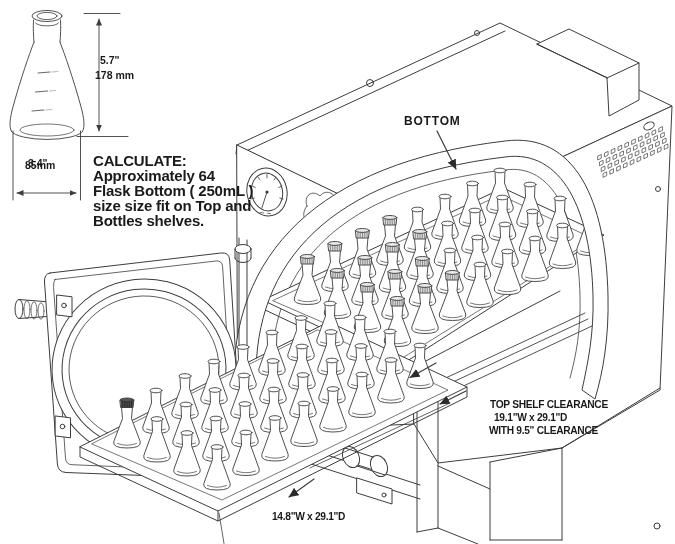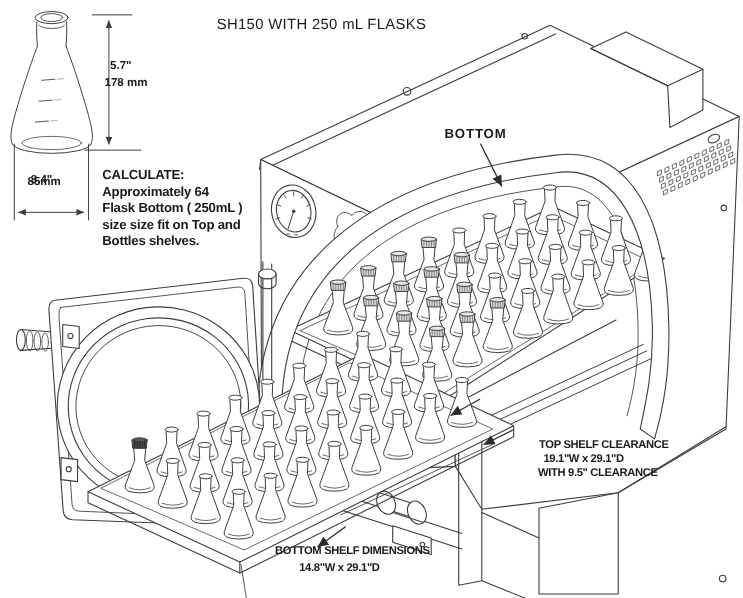--- a/index.html
+++ b/index.html
@@ -4,21 +4,21 @@
 <style>
   :root{ --text:#1a1a1a; }
   html,body{margin:0;padding:0;background:#fff;}
   #stage{position:relative;width:675px;height:544px;background:#fff;overflow:hidden;
          font-family:"Liberation Sans",sans-serif;}
   #art{position:absolute;left:0;top:0;}
   .lbl{position:absolute;color:var(--text);white-space:nowrap;
        font-family:"Liberation Sans",sans-serif;}
   .title{font-size:13.5px;font-weight:400;letter-spacing:.3px;}
   .dim{font-size:10.5px;font-weight:700;}
-  .note{font-size:12px;font-weight:700;letter-spacing:-.2px;text-align:center;}
+  .note{font-size:15px;font-weight:700;letter-spacing:-.2px;text-align:center;}
   .callout{font-size:12px;font-weight:700;letter-spacing:.8px;}
   .shelfdim{font-size:10.2px;font-weight:700;letter-spacing:-.3px;}
 </style>
 </head>
 <body>
 
 <div id="stage">
 
 <svg id="art" width="675" height="544" viewBox="0 0 675 544" xmlns="http://www.w3.org/2000/svg">
   <defs>
@@ -290,35 +290,33 @@
       <g>
         <path d="M84,13.5 L120,13.5 M77,136.5 L128,136.5"></path>
         <path d="M99,19 L99,131" marker-start="url(#ah-s)" marker-end="url(#ah-s)"></path>
         <path d="M13,131 L13,200 M80.5,131 L80.5,200"></path>
         <path d="M17,193 L76,193" marker-start="url(#ah-s)" marker-end="url(#ah-s)"></path>
       </g>
     </g>
   </g>
 </svg>
 
-<div class="lbl title" style="left:197px;top:14px">SH150 WITH 250 mL FLASKS</div>
 
 <div class="lbl dim" style="left:100px;top:54px">5.7"</div>
 <div class="lbl dim" style="left:95px;top:69px">178 mm</div>
 <div class="lbl dim" style="left:28px;top:157px">3.4"</div>
 <div class="lbl dim" style="left:25px;top:159px">85mm</div>
 
 <div class="lbl note" style="left:93px;top:152px">CALCULATE:</div>
 <div class="lbl note" style="left:93px;top:167px">Approximately  64</div>
 <div class="lbl note" style="left:93px;top:182px">Flask Bottom ( 250mL )</div>
 <div class="lbl note" style="left:93px;top:197px">size size fit on Top and</div>
 <div class="lbl note" style="left:93px;top:212px">Bottles shelves.</div>
 
 <div class="lbl callout" style="left:404px;top:114px">BOTTOM</div>
 
 <div class="lbl shelfdim" style="left:490px;top:399px">TOP SHELF CLEARANCE</div>
 <div class="lbl shelfdim" style="left:494px;top:412px">19.1"W x 29.1"D</div>
 <div class="lbl shelfdim" style="left:489px;top:425px">WITH 9.5" CLEARANCE</div>
 
-<div class="lbl shelfdim" style="left:250px;top:496px">BOTTOM SHELF DIMENSIONS</div>
 <div class="lbl shelfdim" style="left:272px;top:511px">14.8"W x 29.1"D</div>
 
 </div>
 
 </body></html>

